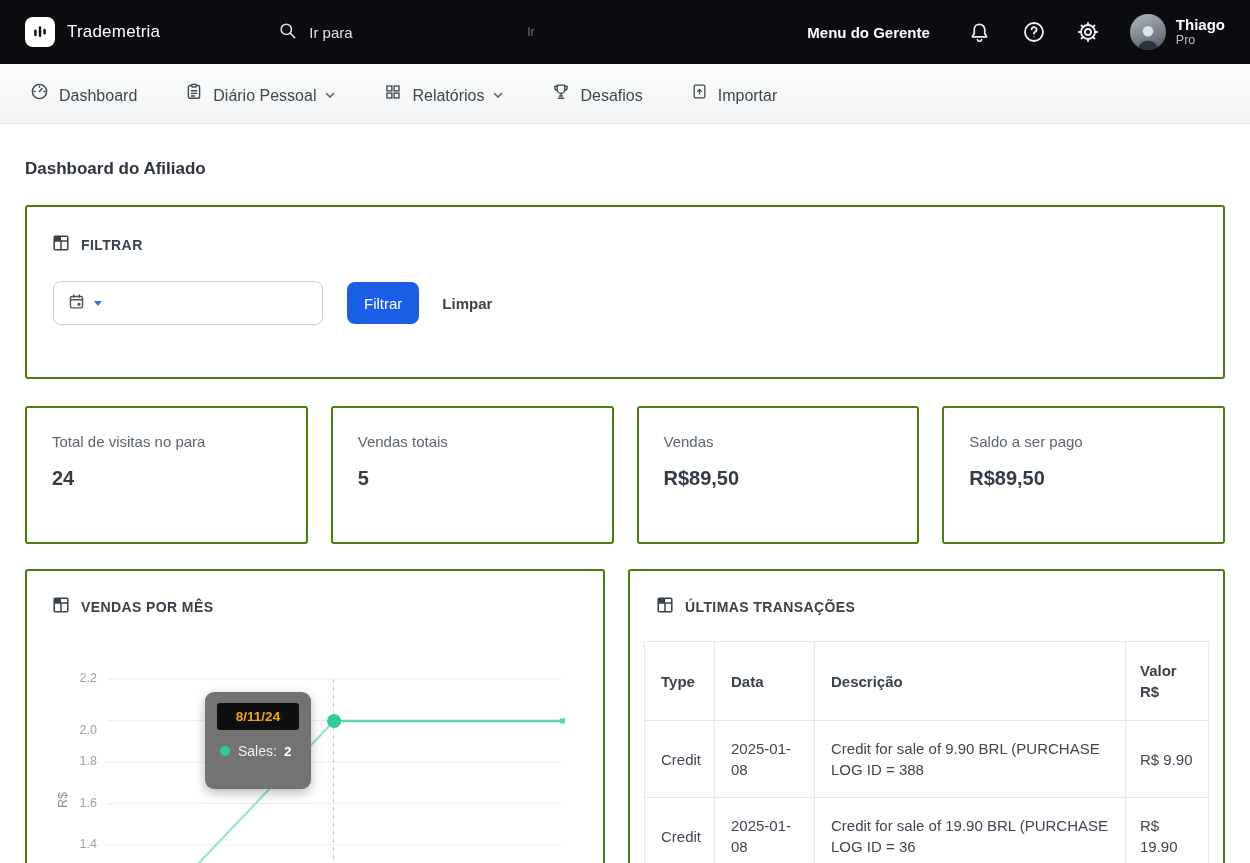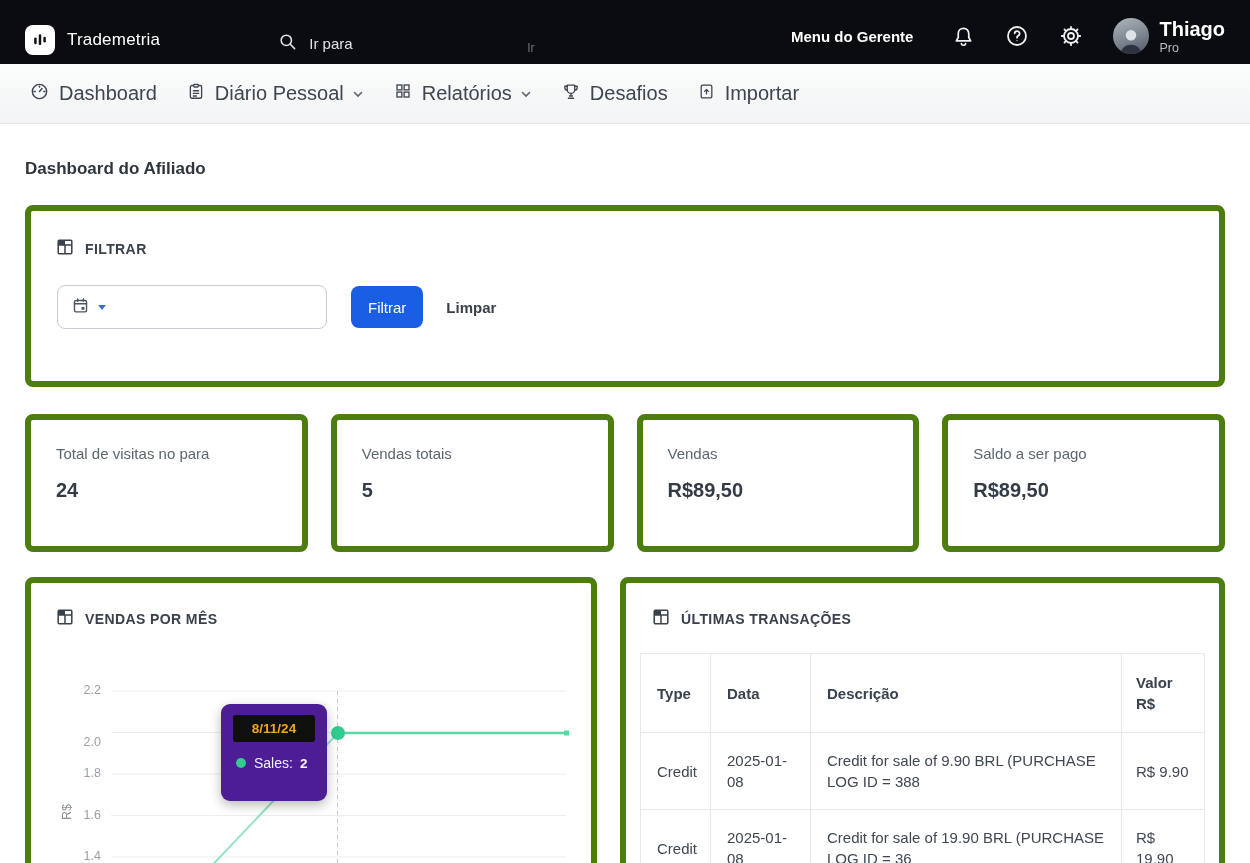--- a/index.html
+++ b/index.html
@@ -1,49 +1,49 @@
 <!DOCTYPE html>
 <html><head>
 <meta charset="utf-8">
 <style>
   * { margin:0; padding:0; box-sizing:border-box; }
   html,body { width:1250px; height:863px; overflow:hidden; background:#fff;
     font-family:"Liberation Sans", sans-serif; color:#3a424c; }
 
   
-  .topbar { height:64px; background:#0a0c10; display:flex; align-items:flex-end; padding:9px 25px; }
+  .topbar { height:64px; background:#0a0c10; display:flex; align-items:center; padding:16px 25px; }
   .logo { display:flex; align-items:center; cursor:pointer; }
   .logo-box { width:30px; height:30px; background:#fff; border-radius:8px; display:flex; align-items:center; justify-content:center; }
   .brand { color:#fff; font-size:17px; font-weight:500; margin-left:12px; letter-spacing:.2px; }
   .search-wrap { display:flex; align-items:center; margin-left:118px; }
   .search-input { background:transparent; border:none; outline:none; color:#e7e9ec; font-size:15px;
     font-family:"Liberation Sans", sans-serif; margin-left:12px; width:170px; }
   .search-input::placeholder { color:#dfe2e6; opacity:1; }
   .dim-hint { color:#6d7278; font-size:12px; margin-left:48px; }
   .top-right { margin-left:auto; display:flex; align-items:center; }
   .menu-label { color:#fff; font-size:15px; font-weight:700; margin-right:38px; cursor:pointer; }
   .icon-btn { width:24px; height:24px; margin-right:30px; cursor:pointer; display:flex; align-items:center; justify-content:center; }
   .avatar { width:36px; height:36px; border-radius:50%; background:linear-gradient(160deg,#aeb6bd,#7c8590 55%,#4c5560);
     overflow:hidden; display:flex; align-items:flex-end; justify-content:center; cursor:pointer; flex:none; }
   .user-meta { margin-left:10px; line-height:1.15; }
-  .user-name { color:#fff; font-size:20px; font-weight:700; }
+  .user-name { color:#fff; font-size:15px; font-weight:700; }
   .user-plan { color:#b9bdc2; font-size:12.5px; }
 
   
   .subnav { height:60px; display:flex; align-items:center; padding:0 30px;
     background:linear-gradient(#fbfcfc, #f2f4f5); border-bottom:1px solid #e5e7ea; }
-  .subnav-item { display:flex; align-items:flex-start; margin-right:30px; cursor:pointer; color:#3e4650; font-size:20px; }
+  .subnav-item { display:flex; align-items:flex-end; margin-right:48px; cursor:pointer; color:#3e4650; font-size:16px; }
   .subnav-item .lbl { margin-left:10px; }
   .chev { margin-left:8px; }
 
   
   .main { padding:25px; }
   .page-title { font-size:17px; font-weight:700; color:#2e353d; margin:10px 0 26px 0; }
 
-  .card { border:6px solid #4d7c0f; border-radius:8px; background:#fff; }
+  .card { border:2px solid #4d7c0f; border-radius:3px; background:#fff; }
   .card-head { display:flex; align-items:center; }
   .card-title { font-size:14px; font-weight:700; color:#39414b; letter-spacing:.4px; margin-left:12px; }
 
   .filter-card { padding:28px 26px 52px 26px; }
   .filter-form { display:flex; align-items:center; margin-top:26px; }
   .date-input { width:270px; height:44px; border:1px solid #c8cdd3; border-radius:8px;
     display:flex; align-items:center; padding:0 14px; cursor:pointer; background:#fff; }
   .date-caret { width:0; height:0; border-left:4px solid transparent; border-right:4px solid transparent;
     border-top:5px solid #3b6fd4; margin-left:9px; }
   .btn-primary { margin-left:24px; background:#1b5ee6; color:#fff; border:none; border-radius:8px;
@@ -60,21 +60,21 @@
   .tall-card { min-height:370px; }
   .chart-card { padding:26px; }
   .table-card { padding:26px 14px; }
   .table-card .card-head { margin-left:13px; }
 
   
   .chart-wrap { position:relative; height:300px; margin-top:28px; }
   .chart-svg { position:absolute; left:0; top:0; }
   .ytick { position:absolute; width:44px; text-align:right; font-size:12.5px; color:#9aa0a7; }
   .ylab { position:absolute; left:2px; top:148px; font-size:12.5px; color:#8a9097; transform:rotate(-90deg); }
-  .tooltip { position:absolute; left:164px; top:47px; width:106px; height:97px; background:#4c1d95;
+  .tooltip { position:absolute; left:152px; top:47px; width:106px; height:97px; background:#737373;
     border-radius:9px; box-shadow:0 4px 12px rgba(0,0,0,.28); }
   .tooltip-date { margin:11px 12px 0 12px; padding:6px 0; background:#0f0f0f; border-radius:3px;
     text-align:center; color:#f0a616; font-weight:700; font-size:13.5px; }
   .tooltip-row { display:flex; align-items:center; margin:13px 0 0 15px; }
   .tt-dot { width:10px; height:10px; border-radius:50%; background:#2fcd90; }
   .tt-label { color:#f1f1f1; font-size:14px; margin-left:8px; }
   .tt-value { color:#fff; font-size:13.5px; font-weight:700; margin-left:7px; }
 
   
   .tx-table { border-collapse:collapse; margin-top:24px; width:564px; table-layout:fixed; }

